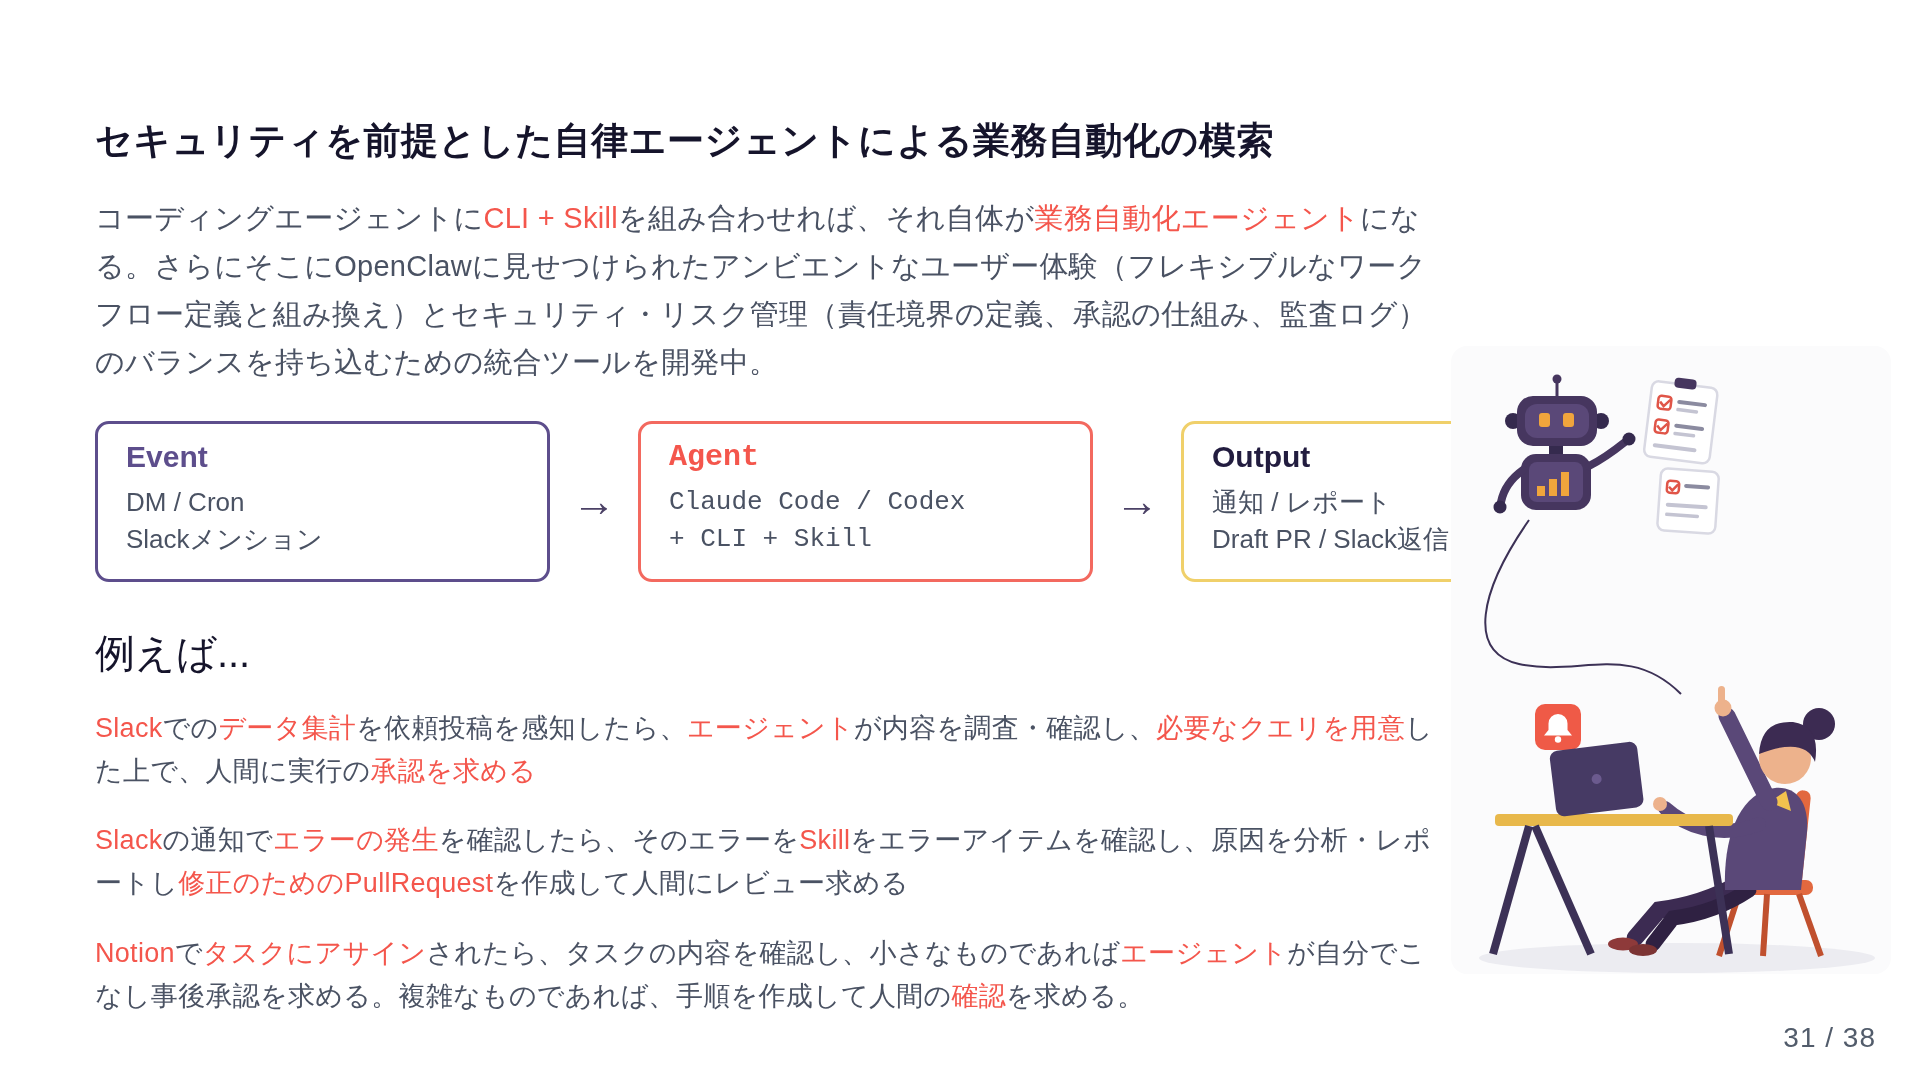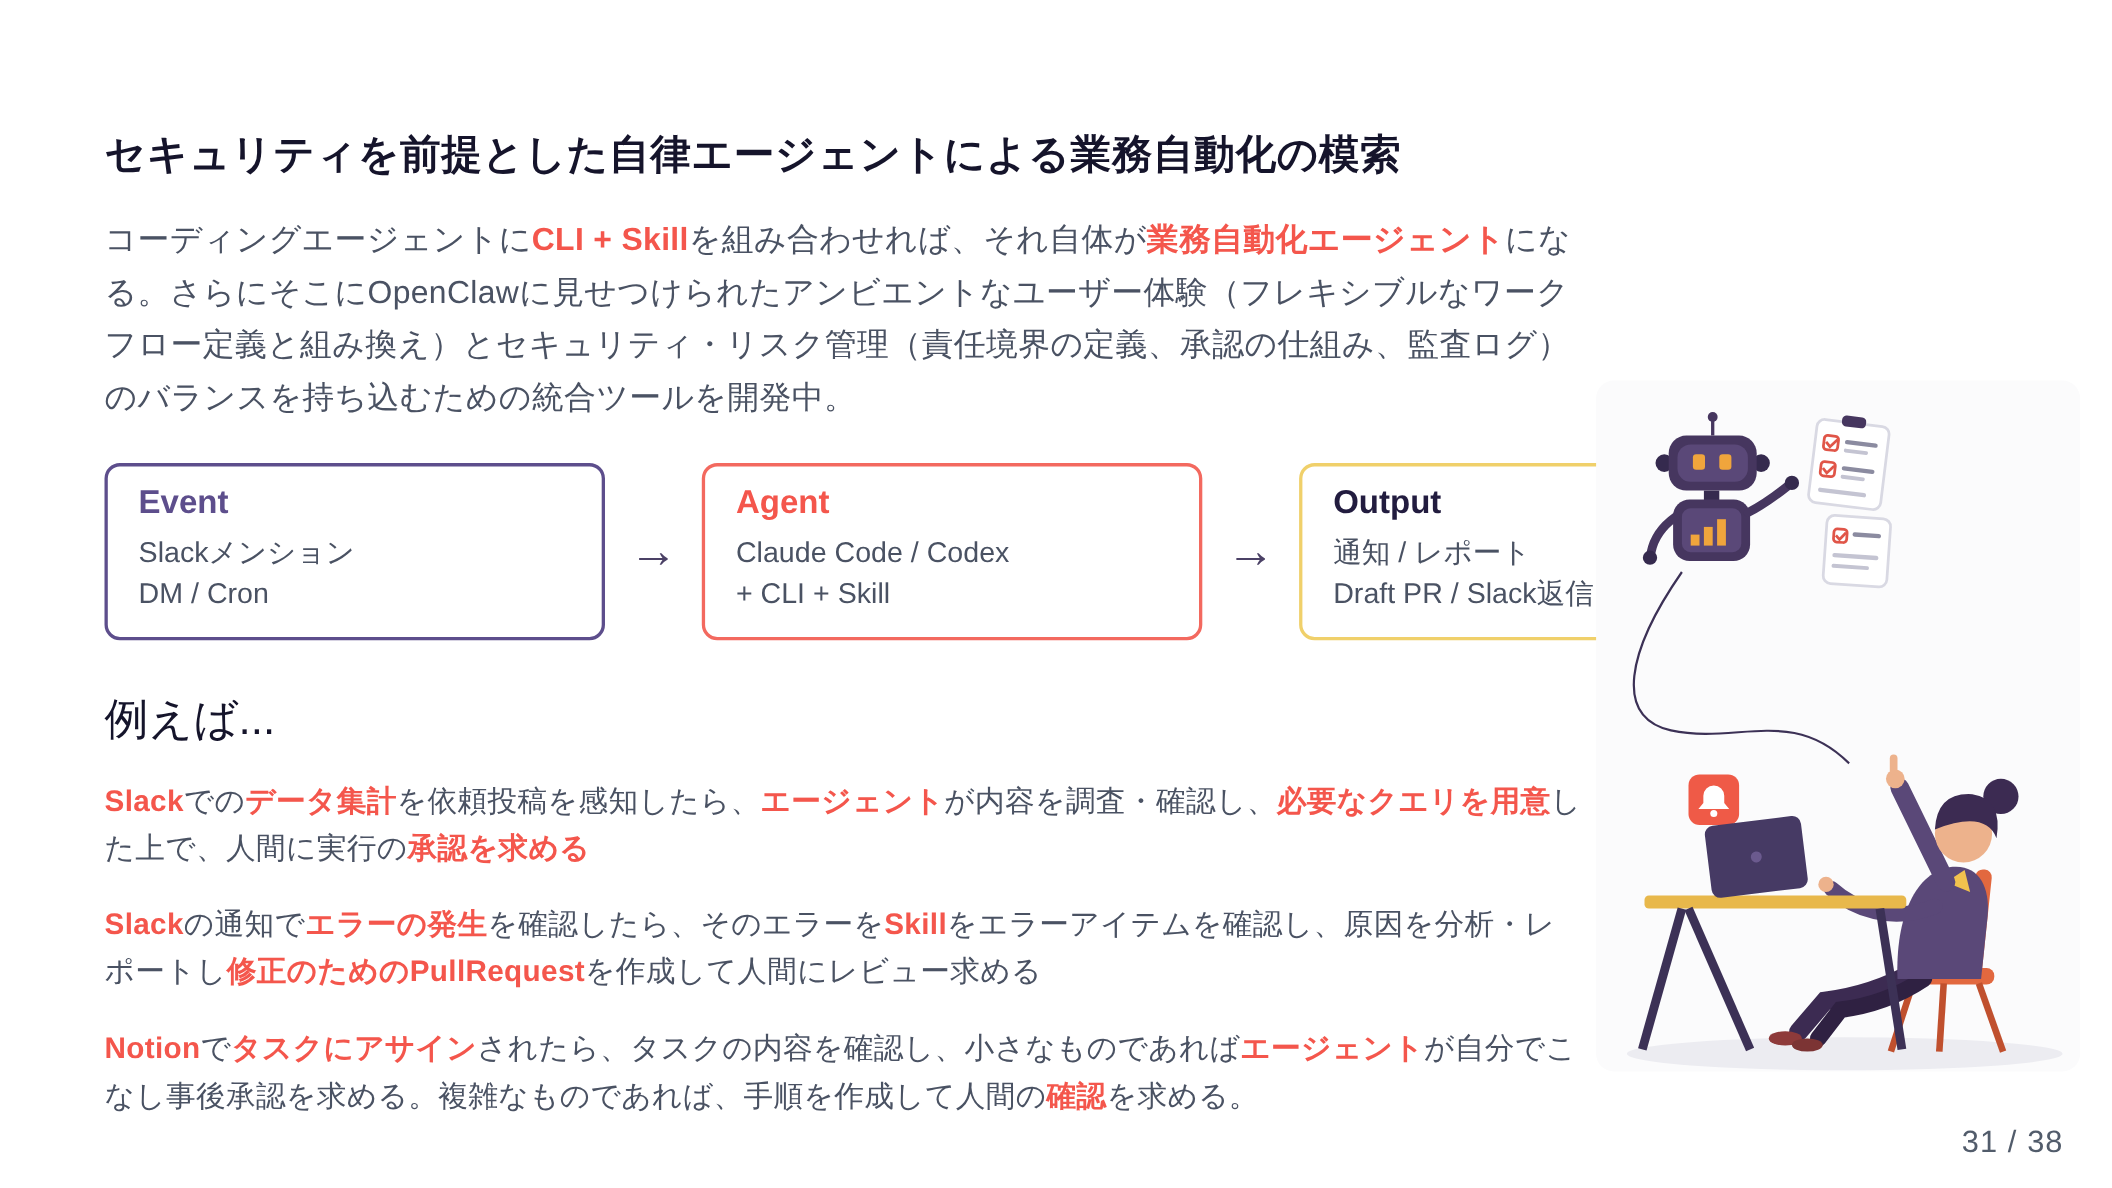--- a/index.html
+++ b/index.html
@@ -3,31 +3,31 @@
 <meta charset="utf-8">
 <style>
   * { margin:0; padding:0; box-sizing:border-box; }
   html,body { width:1920px; height:1080px; background:#ffffff; font-family:"Liberation Sans","DejaVu Sans",sans-serif; }
   .slide { position:relative; width:1920px; height:1080px; overflow:hidden; background:#ffffff; padding:58px 0 0 95px; }
 
   .title { font-size:58px; font-weight:700; color:#6a5b9e; letter-spacing:0.5px; }
   .subtitle { margin-top:58px; font-size:37px; font-weight:700; color:#15142b; letter-spacing:0.5px; }
 
   .intro { margin-top:28px; width:1350px; font-size:29px; line-height:1.66; color:#4a5263; letter-spacing:0.3px; }
-  .em { color:#f4564c; font-weight:700; }
+  .em { color:#f4564c; font-weight:400; }
 
   .flow { margin-top:34px; width:1541px; display:flex; align-items:stretch; }
   .flow-box { flex:1 1 0; border:3.5px solid; border-radius:14px; padding:16px 28px 20px 28px; background:#fff; }
   .flow-box + .flow-arrow { margin:0 14px; }
   .flow-arrow { align-self:center; font-size:44px; color:#4b4166; padding:0 8px; line-height:1; }
   .box-title { font-size:30px; font-weight:700; margin-bottom:10px; }
   .box-line { font-size:26px; color:#4a5263; line-height:1.45; }
   .box-event  { border-color:#5d4e8c; }
   .box-event .box-title { color:#5d4e8c; }
-  .box-agent  { border-color:#f3695f; }
+  .box-agent  { border-color:#f3695f;font-family:Liberation Mono, monospace; }
   .box-agent .box-title { color:#f4564c; }
   .box-output { border-color:#f0d06a; }
   .box-output .box-title { color:#221c3f; }
 
   .examples-heading { margin-top:44px; font-size:40px; font-weight:400; color:#15142b; }
   .example { margin-top:26px; width:1345px; font-size:27px; line-height:1.6; color:#4a5263; letter-spacing:0.3px; }
 
   .page-number { position:absolute; right:44px; bottom:26px; font-size:28px; color:#525c6b; letter-spacing:1px; }
 
   .illustration { position:absolute; right:26px; top:342px; width:445px; height:655px; }
@@ -38,22 +38,22 @@
 <div class="slide">
 
 
   <h2 class="subtitle">セキュリティを前提とした自律エージェントによる業務自動化の模索</h2>
 
   <p class="intro"><span>コーディングエージェントに</span><span class="em">CLI + Skill</span><span>を組み合わせれば、それ自体が</span><span class="em">業務自動化エージェント</span><span>になる。さらにそこにOpenClawに見せつけられたアンビエントなユーザー体験（フレキシブルなワークフロー定義と組み換え）とセキュリティ・リスク管理（責任境界の定義、承認の仕組み、監査ログ）のバランスを持ち込むための統合ツールを開発中。</span></p>
 
   <div class="flow">
     <div class="flow-box box-event">
       <div class="box-title">Event</div>
+      <div class="box-line">DM / Cron</div>
       <div class="box-line">Slackメンション</div>
-      <div class="box-line">DM / Cron</div>
     </div>
     <div class="flow-arrow">→</div>
     <div class="flow-box box-agent">
       <div class="box-title">Agent</div>
       <div class="box-line">Claude Code / Codex</div>
       <div class="box-line">+ CLI + Skill</div>
     </div>
     <div class="flow-arrow">→</div>
     <div class="flow-box box-output">
       <div class="box-title">Output</div>

